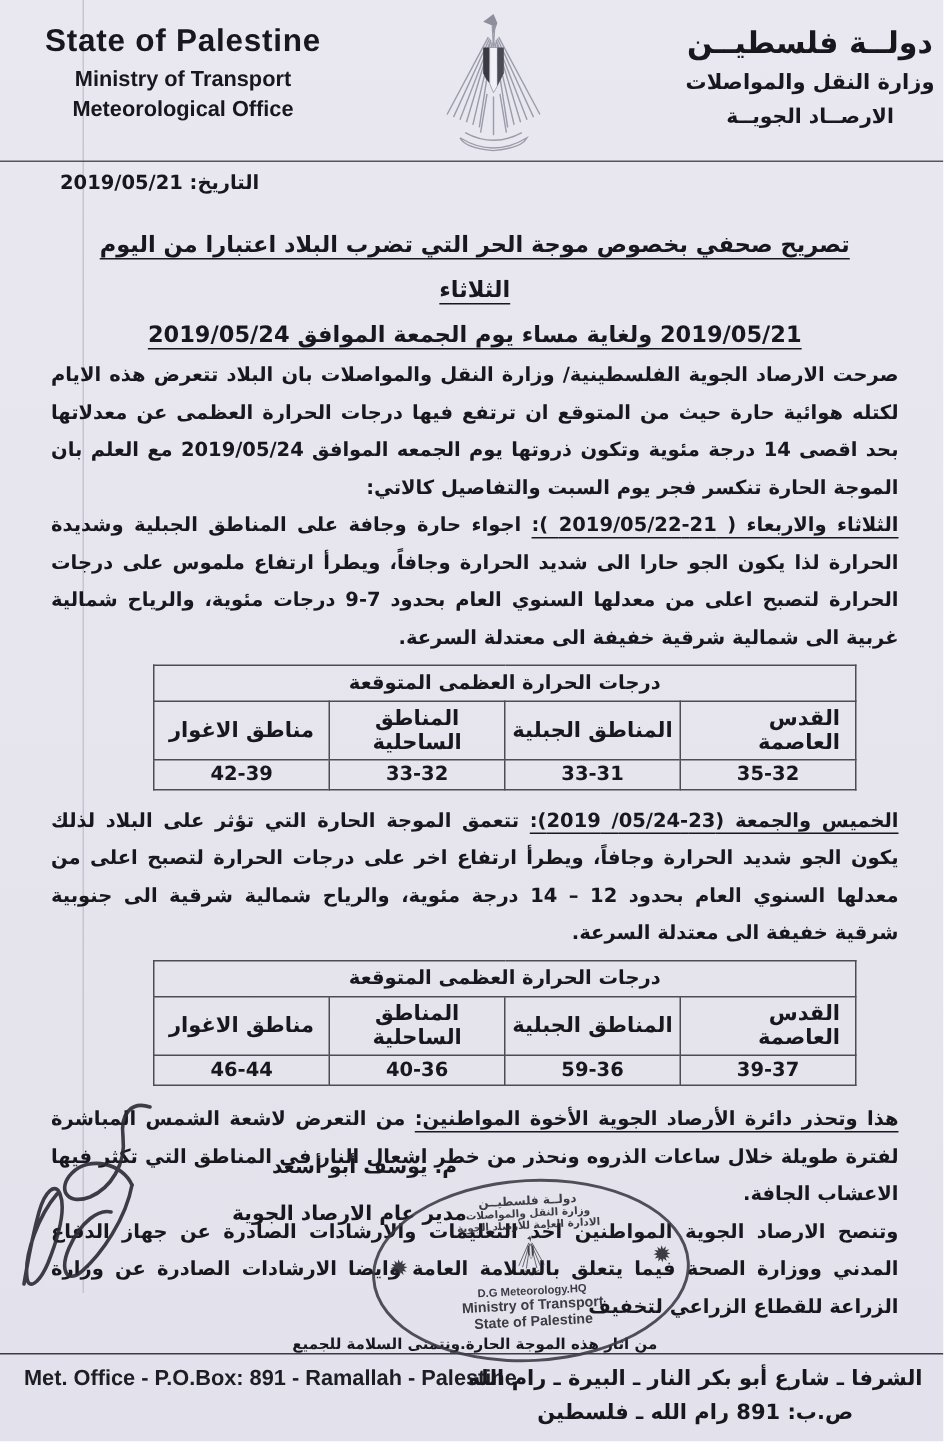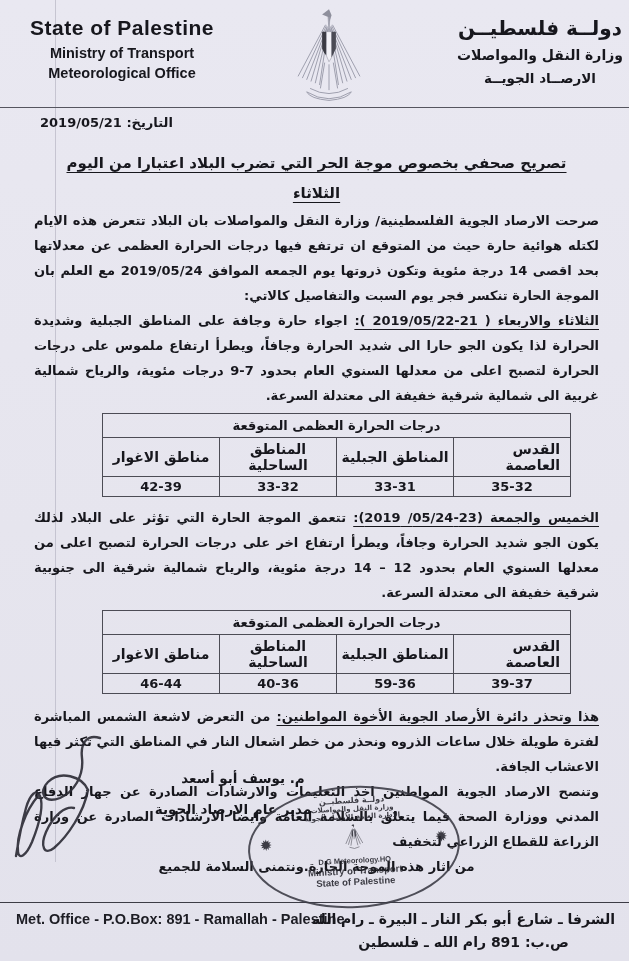--- a/index.html
+++ b/index.html
@@ -31,21 +31,21 @@
   .sect{margin-top:7px;}
   .lead-u{text-decoration:underline;text-underline-offset:4px;}
   table.fc{border-collapse:collapse;width:83%;margin:5px 28px 8px auto;direction:rtl;table-layout:fixed;}
   table.fc td,table.fc th{border:1.2px solid #4c4c55;font-size:14px;font-weight:700;padding:3px 4px;}
   table.fc .tt{text-align:center;font-size:13px;padding:4px 2px;}
   table.fc .c0{width:27%;text-align:right;padding-right:10px;}
   table.fc .c1{width:27%;text-align:center;}
   table.fc .c2{width:29%;text-align:center;}
   table.fc .c3{width:17%;text-align:center;}
   table.fc td.val{direction:ltr;text-align:center;font-size:13px;padding:2px 4px;}
-  .adv-last{font-size:13px;font-weight:700;line-height:25px;text-align:center;margin:0;}
+  .adv-last{font-size:10px;font-weight:700;line-height:25px;text-align:center;margin:0;}
   
   .sig-name{position:absolute;left:168px;top:770px;width:150px;text-align:center;direction:rtl;font-size:13.5px;font-weight:700;}
   .sig-title{position:absolute;left:148px;top:801px;width:170px;text-align:center;direction:rtl;font-size:13.5px;font-weight:700;}
   .signature{position:absolute;left:4px;top:732px;opacity:.9;}
   .stamp{
     position:absolute;left:248px;top:786px;width:208px;height:118px;
     border:2px solid #3a3a44;border-radius:50%;transform:rotate(-3deg);
     text-align:center;opacity:.88;color:#26262e;
   }
   .stamp .s-ar1{font-size:8px;font-weight:700;margin-top:8px;direction:rtl;}
@@ -111,20 +111,21 @@
     <div class="l3">الارصــاد الجويــة</div>
   </div>
 
   <div class="rule-top"></div>
   <div class="date-line">التاريخ: 2019/05/21</div>
 
   <div class="content">
 
     <div class="title">
       <div><span class="u">تصريح صحفي بخصوص موجة الحر التي تضرب البلاد اعتبارا من اليوم الثلاثاء</span></div>
+      <div><span class="u">2019/05/21 ولغاية مساء يوم الجمعة الموافق 2019/05/24</span></div>
     </div>
 
     <p class="body intro">صرحت الارصاد الجوية الفلسطينية/ وزارة النقل والمواصلات بان البلاد تتعرض هذه الايام لكتله هوائية حارة حيث من المتوقع ان ترتفع فيها درجات الحرارة العظمى عن معدلاتها بحد اقصى 14 درجة مئوية وتكون ذروتها يوم الجمعه الموافق 2019/05/24 مع العلم بان الموجة الحارة تنكسر فجر يوم السبت والتفاصيل كالاتي:</p>
 
     <p class="body sect">
       <span class="lead-u">الثلاثاء والاربعاء ( 21-2019/05/22 ):</span>
       <span>اجواء حارة وجافة على المناطق الجبلية وشديدة الحرارة لذا يكون الجو حارا الى شديد الحرارة وجافاً، ويطرأ ارتفاع ملموس على درجات الحرارة لتصبح اعلى من معدلها السنوي العام بحدود 7-9 درجات مئوية، والرياح شمالية غربية الى شمالية شرقية خفيفة الى معتدلة السرعة.</span>
     </p>
 
     <table class="fc">

